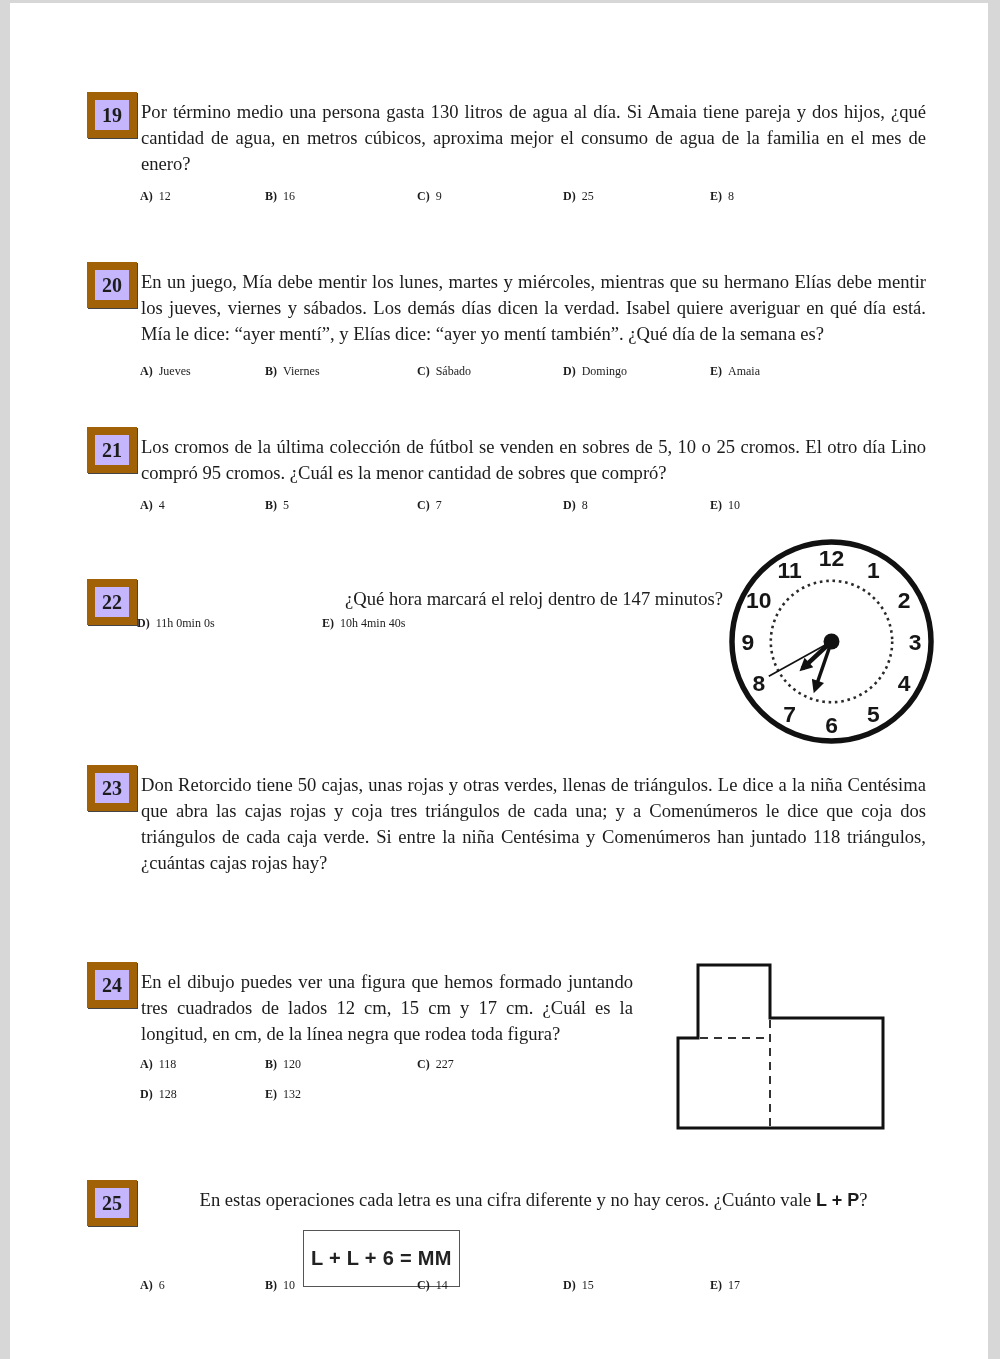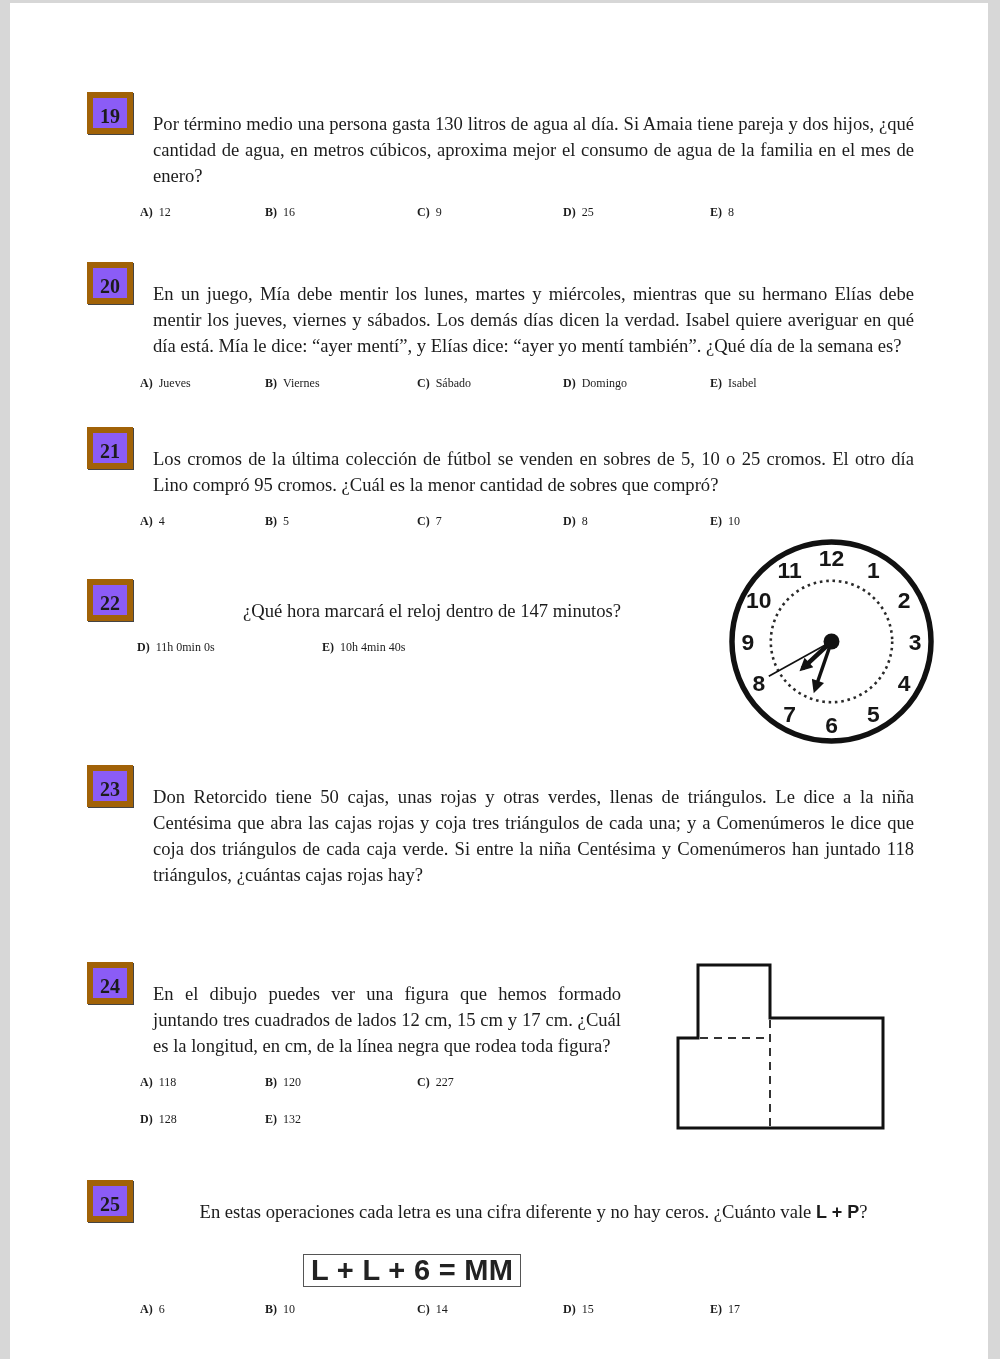--- a/index.html
+++ b/index.html
@@ -10,44 +10,44 @@
     color:#1c1c1c;
     overflow:hidden;
   }
   .paper{
     position:absolute;left:10px;top:3px;width:978px;height:1356px;
     background:#ffffff;
   }
   .question{position:absolute;left:137px;width:793px;}
   .qnum{
     position:absolute;left:-50px;top:-3px;width:34px;height:30px;
-    border:6px solid #a16207;box-shadow:1px 1px 0 #444;
-    display:flex;align-items:flex-end;justify-content:center;
-    font-weight:bold;font-size:20px;background:#8b5cf6;
+    border:8px solid #a16207;box-shadow:1px 1px 0 #444;
+    display:flex;align-items:center;justify-content:center;
+    font-weight:bold;font-size:20px;background:#c4b5fd;
   }
   .qtext{
-    margin:16px;font-size:18.6px;line-height:26px;text-align:justify;
+    margin:4px;font-size:18.6px;line-height:26px;text-align:justify;
   }
   .opts{position:relative;height:26px;margin-top:12px;font-size:12px;text-align:right;}
   .opt{position:absolute;top:0;white-space:nowrap;}
   .opt b{margin-right:6px;}
   .cA{left:3px}.cB{left:128px}.cC{left:280px}.cD{left:426px}.cE{left:573px}
   .t22A{left:0}.t22B{left:185px}.t22C{left:428px}
-  .row2{margin-top:11px;}
+  .row2{margin-top:4px;}
   .clock-wrap{position:absolute;left:727px;top:537px;width:209px;height:209px;}
   .squares-wrap{position:absolute;left:669px;top:956px;width:222px;height:180px;}
   .clock-num{
     font-family:"Liberation Sans",sans-serif;font-size:23px;font-weight:600;fill:#161616;
     text-anchor:middle;dominant-baseline:central;
   }
   .eqrow{position:relative;height:52px;}
   .eqbox{
     position:absolute;top:13px;height:31px;border:1.5px solid #555;
-    display:flex;align-items:center;justify-content:center;padding:0 7px;
-    font-family:"Liberation Sans",sans-serif;font-weight:bold;font-size:29px;
+    display:flex;align-items:center;justify-content:center;padding:12px 7px;
+    font-family:"Liberation Sans",sans-serif;font-weight:bold;font-size:20px;
     letter-spacing:0.3px;color:#222;white-space:nowrap;background:#fff;
   }
   .eq1{left:166px;}
   .eq2{left:391px;}
   .sansbold{font-family:"Liberation Sans",sans-serif;font-weight:bold;font-size:18px;}
 </style>
 </head>
 <body>
 
 <div class="paper"></div>
@@ -69,21 +69,21 @@
 <section class="question" style="top:265px">
   <div class="qnum">
     <span>20</span>
   </div>
   <p class="qtext">En un juego, Mía debe mentir los lunes, martes y miércoles, mientras que su hermano Elías debe mentir los jueves, viernes y sábados. Los demás días dicen la verdad. Isabel quiere averiguar en qué día está. Mía le dice: “ayer mentí”, y Elías dice: “ayer yo mentí también”. ¿Qué día de la semana es?</p>
   <div class="opts" style="margin-top:17px">
     <span class="opt cA"><b>A)</b><span>Jueves</span></span>
     <span class="opt cB"><b>B)</b><span>Viernes</span></span>
     <span class="opt cC"><b>C)</b><span>Sábado</span></span>
     <span class="opt cD"><b>D)</b><span>Domingo</span></span>
-    <span class="opt cE"><b>E)</b><span>Isabel</span></span>
+    <span class="opt cE"><b>E)</b><span>Amaia</span></span>
   </div>
 </section>
 
 <section class="question" style="top:430px">
   <div class="qnum">
     <span>21</span>
   </div>
   <p class="qtext">Los cromos de la última colección de fútbol se venden en sobres de 5, 10 o 25 cromos. El otro día Lino compró 95 cromos. ¿Cuál es la menor cantidad de sobres que compró?</p>
   <div class="opts" style="">
     <span class="opt cA"><b>A)</b><span>4</span></span>
@@ -91,21 +91,21 @@
     <span class="opt cC"><b>C)</b><span>7</span></span>
     <span class="opt cD"><b>D)</b><span>8</span></span>
     <span class="opt cE"><b>E)</b><span>10</span></span>
   </div>
 </section>
 
 <section class="question" style="top:582px;width:590px">
   <div class="qnum">
     <span>22</span>
   </div>
-  <p class="qtext" style="text-align:center">¿Qué hora marcará el reloj dentro de 147 minutos?</p>
+  <p class="qtext" style="text-align:right">¿Qué hora marcará el reloj dentro de 147 minutos?</p>
   <div class="opts row2">
     <span class="opt t22A"><b>D)</b><span>11h 0min 0s</span></span>
     <span class="opt t22B"><b>E)</b><span>10h 4min 40s</span></span>
   </div>
 </section>
 
 <div class="clock-wrap">
   <svg width="209" height="209" viewBox="0 0 210 210">
     <defs>
       <marker id="arrow" viewBox="0 0 10 10" refX="7" refY="5" markerWidth="15" markerHeight="13" orient="auto" markerUnits="userSpaceOnUse">

